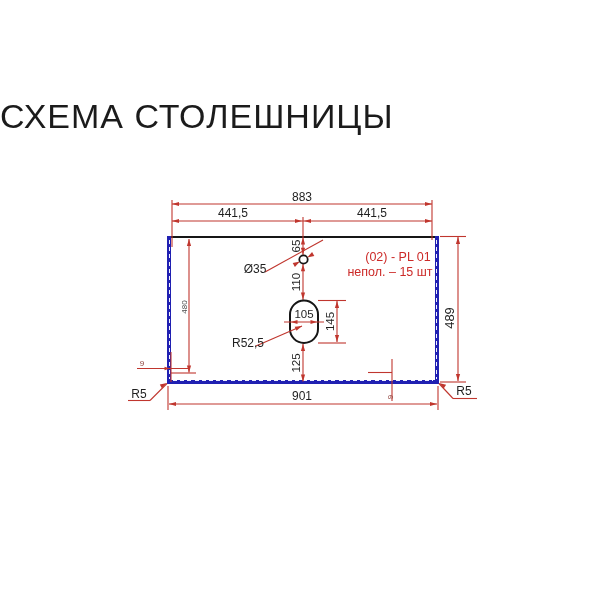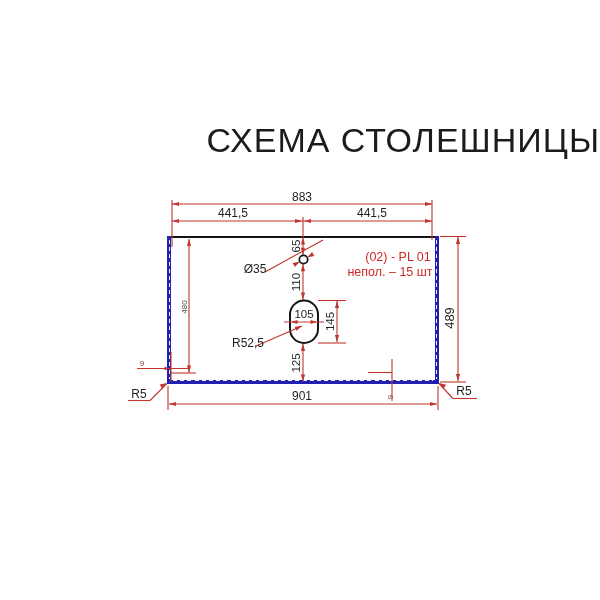--- a/index.html
+++ b/index.html
@@ -1,21 +1,21 @@
 <!DOCTYPE html>
 <html><head>
 <meta charset="utf-8">
 <style>
   html,body{margin:0;padding:0;background:#ffffff;}
   body{width:600px;height:600px;overflow:hidden;position:relative;
        font-family:"Liberation Sans",sans-serif;}
   .page{position:absolute;inset:0;background:#fff;}
-  .title{position:absolute;top:97px;left:0;right:0;text-align:right;
+  .title{position:absolute;top:97px;left:0;right:0;text-align:left;
          font-size:34px;font-weight:400;letter-spacing:1px;color:#1b1b1b;
-         font-family:"Liberation Sans",sans-serif;margin-top:24px;}
+         font-family:"Liberation Sans",sans-serif;}
   svg{position:absolute;top:0;left:0;}
   .dt{fill:#1f1f1f;font-size:12px;font-family:"Liberation Sans",sans-serif;}
   .dt-mid{fill:#1f1f1f;font-size:11.5px;font-family:"Liberation Sans",sans-serif;}
   .dt-big{fill:#1f1f1f;font-size:13px;font-family:"Liberation Sans",sans-serif;}
   .dt-tiny{fill:#4d4d4d;font-size:8px;font-family:"Liberation Sans",sans-serif;}
   .dt-tiny-r{fill:#8a3c36;font-size:8px;font-family:"Liberation Sans",sans-serif;}
   .note{font-size:12.5px;font-family:"Liberation Sans",sans-serif;}
 </style>
 </head>
 <body>

